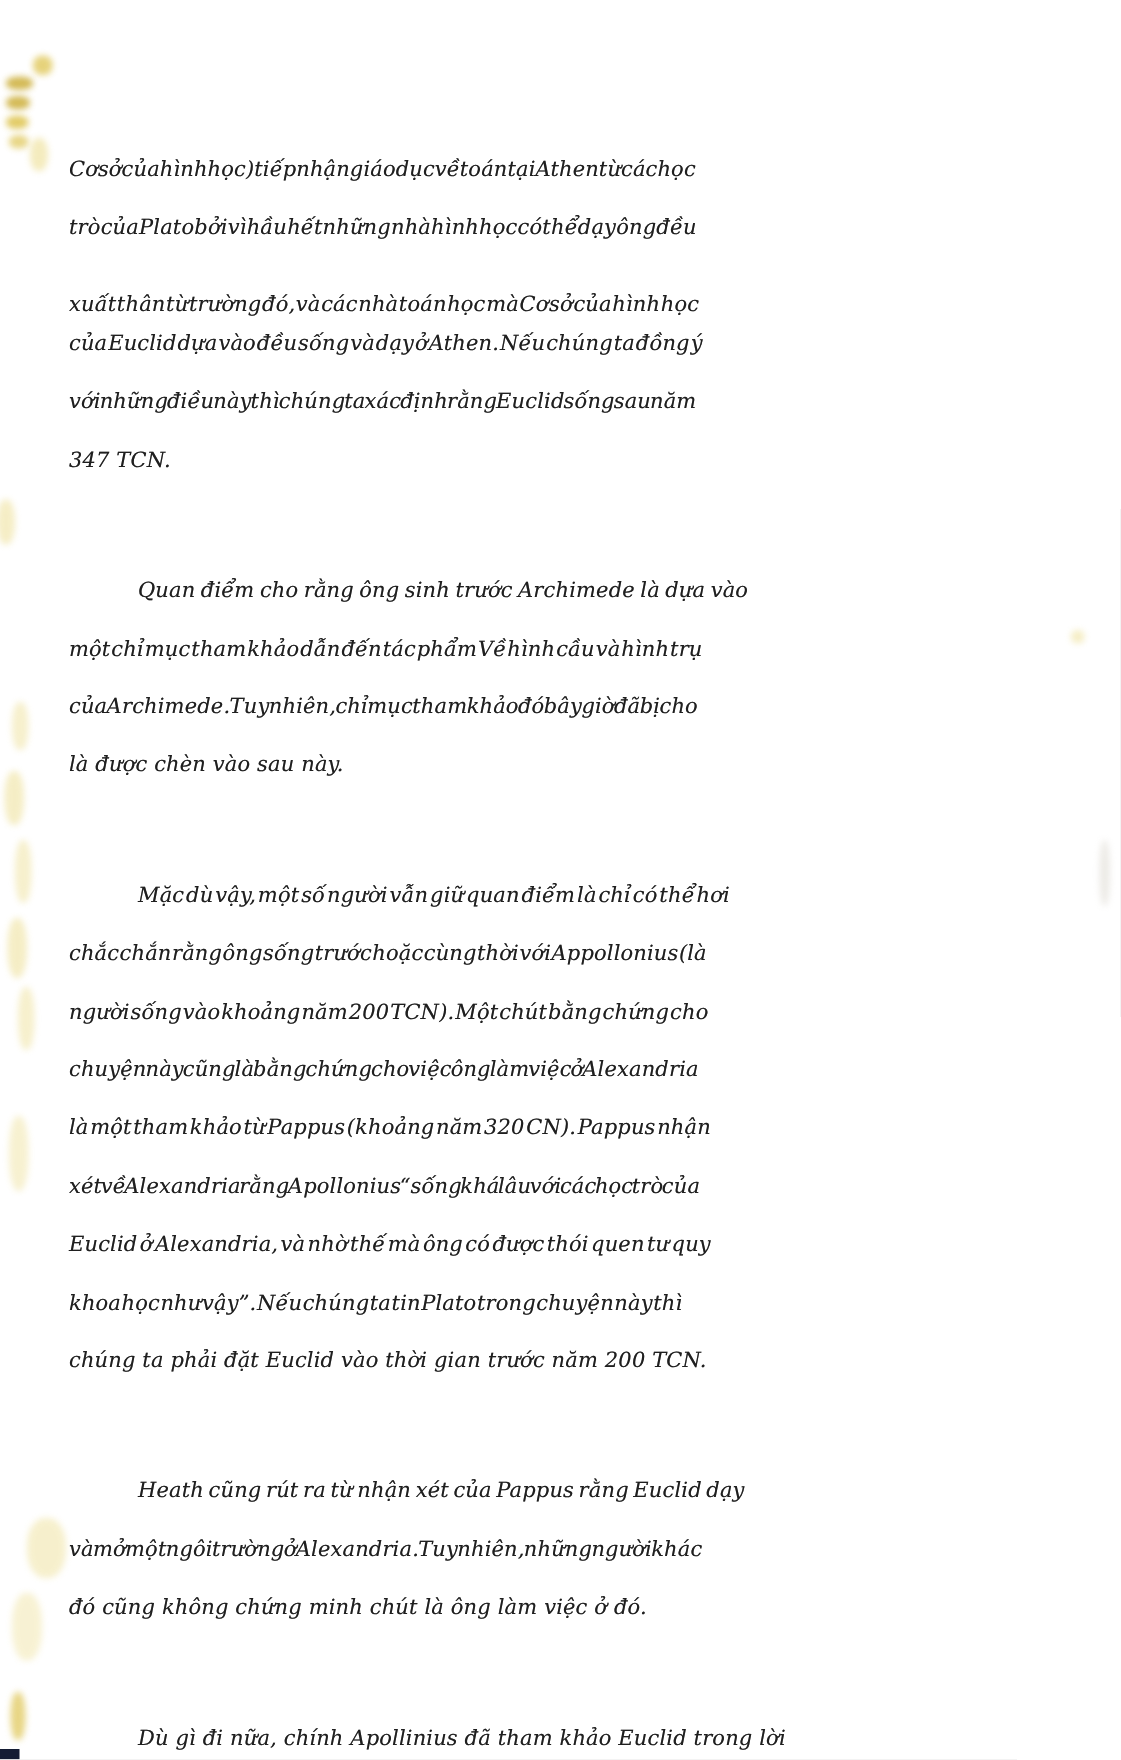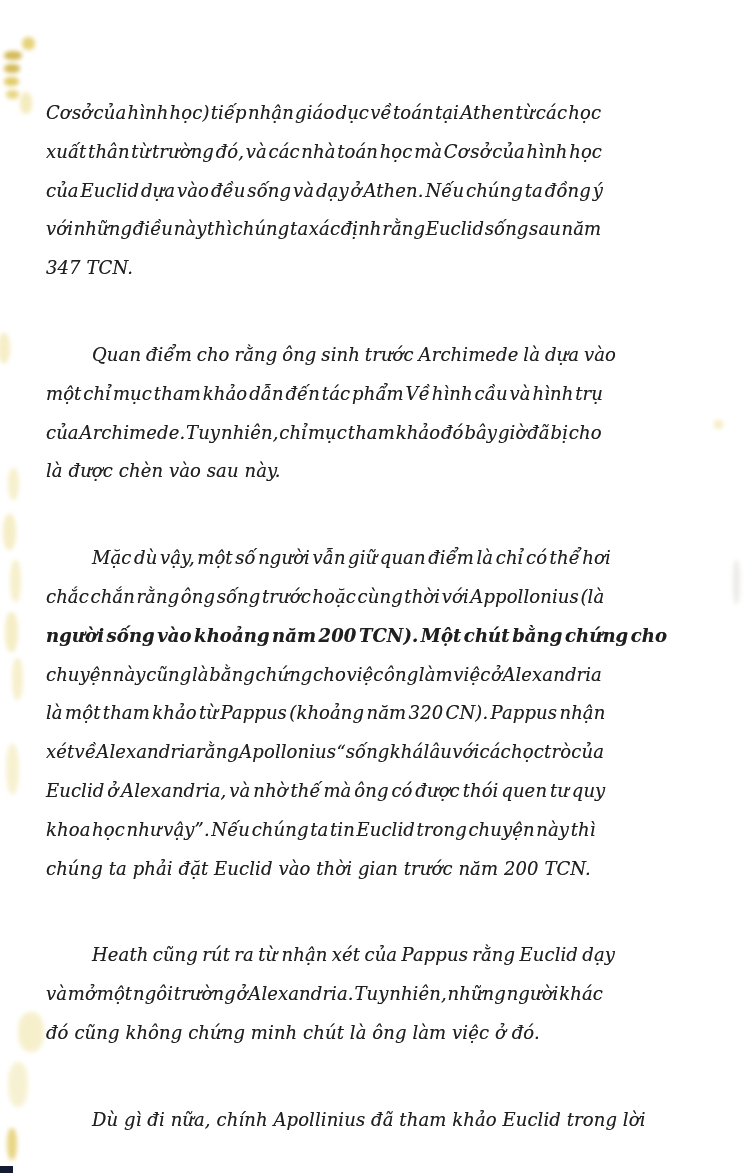--- a/index.html
+++ b/index.html
@@ -24,21 +24,21 @@
     top: 94px;
     width: 658px;
   }
   .para {
     margin: 0 0 15px 0;
   }
   .para:last-child { margin-bottom: 0; }
   .line {
     height: 38.8px;
     line-height: 38.8px;
-    font-size: 18px;
+    font-size: 14px;
     white-space: nowrap;
     overflow: visible;
   }
   .line.indent { padding-left: 46px; margin-top: 48px; }
   .line-text {
     display: inline-block;
     white-space: nowrap;
     letter-spacing: 0.1px;
     
     text-shadow: 0 0 0.4px rgba(30,30,30,0.55);
@@ -78,40 +78,41 @@
   <div class="stain" style="left:8px;  top:1062px; width:20px; height:45px; background:#e7d470; opacity:.3;"></div>
   <div class="stain" style="left:7px;  top:1128px; width:10px; height:32px; background:#d9bb35; opacity:.6;"></div>
   <div class="stain" style="left:714px; top:420px; width:9px; height:9px; background:#e7d470; opacity:.4;"></div>
   <div class="stain" style="left:733px; top:560px; width:7px; height:44px; background:#d6d2c8; opacity:.45;"></div>
 
   <div class="corner-mark" style="left:0; top:1166px; width:13px; height:7px; background:#141c33;"></div>
 
   <main class="text-block">
       <div class="para">
         <div class="line"><span class="line-text" style="word-spacing: -4.60521px;">Cơ sở của hình học) tiếp nhận giáo dục về toán tại Athen từ các học</span></div>
-        <div class="line"><span class="line-text" style="word-spacing: -4.15313px;">xuất thân từ trường đó, và các nhà toán học mà Cơ sở của hình học</span></div>
+        <div class="line"><span class="line-text" style="word-spacing: -4.48229px;">trò của Plato bởi vì hầu hết những nhà hình học có thể dạy ông đều</span></div>
+        <div class="line"><span class="line-text" style="word-spacing: -4.15313px; margin-top: 12px;">xuất thân từ trường đó, và các nhà toán học mà Cơ sở của hình học</span></div>
         <div class="line"><span class="line-text" style="word-spacing: -3.92634px;">của Euclid dựa vào đều sống và dạy ở Athen. Nếu chúng ta đồng ý</span></div>
         <div class="line"><span class="line-text" style="word-spacing: -5.20793px; text-align: right;">với những điều này thì chúng ta xác định rằng Euclid sống sau năm</span></div>
         <div class="line last"><span class="line-text">347 TCN.</span></div>
       </div>
       <div class="para">
         <div class="line indent"><span class="line-text" style="word-spacing: -0.9125px;">Quan điểm cho rằng ông sinh trước Archimede là dựa vào</span></div>
         <div class="line"><span class="line-text" style="word-spacing: -3.93415px; text-align: right;">một chỉ mục tham khảo dẫn đến tác phẩm Về hình cầu và hình trụ</span></div>
         <div class="line"><span class="line-text" style="word-spacing: -4.97356px;">của Archimede. Tuy nhiên, chỉ mục tham khảo đó bây giờ đã bị cho</span></div>
         <div class="line last"><span class="line-text">là được chèn vào sau này.</span></div>
       </div>
       <div class="para">
         <div class="line indent"><span class="line-text" style="word-spacing: -3.29799px;">Mặc dù vậy, một số người vẫn giữ quan điểm là chỉ có thể hơi</span></div>
         <div class="line"><span class="line-text" style="word-spacing: -4.25994px;">chắc chắn rằng ông sống trước hoặc cùng thời với Appollonius (là</span></div>
-        <div class="line"><span class="line-text" style="word-spacing: -3.91051px; font-weight: bold;">người sống vào khoảng năm 200 TCN). Một chút bằng chứng cho</span></div>
+        <div class="line"><span class="line-text" style="word-spacing: -3.91051px;">người sống vào khoảng năm 200 TCN). Một chút bằng chứng cho</span></div>
         <div class="line"><span class="line-text" style="word-spacing: -5.2526px;">chuyện này cũng là bằng chứng cho việc ông làm việc ở Alexandria</span></div>
         <div class="line"><span class="line-text" style="word-spacing: -3.46875px;">là một tham khảo từ Pappus (khoảng năm 320 CN). Pappus nhận</span></div>
         <div class="line"><span class="line-text" style="word-spacing: -5.54557px;">xét về Alexandria rằng Apollonius “sống khá lâu với các học trò của</span></div>
         <div class="line"><span class="line-text" style="word-spacing: -2.97115px;">Euclid ở Alexandria, và nhờ thế mà ông có được thói quen tư quy</span></div>
-        <div class="line"><span class="line-text" style="word-spacing: -4.20182px;">khoa học như vậy”. Nếu chúng ta tin Euclid trong chuyện này thì</span></div>
+        <div class="line"><span class="line-text" style="word-spacing: -4.20182px;">khoa học như vậy”. Nếu chúng ta tin Plato trong chuyện này thì</span></div>
         <div class="line last"><span class="line-text">chúng ta phải đặt Euclid vào thời gian trước năm 200 TCN.</span></div>
       </div>
       <div class="para">
         <div class="line indent"><span class="line-text" style="word-spacing: -1.49006px;">Heath cũng rút ra từ nhận xét của Pappus rằng Euclid dạy</span></div>
         <div class="line"><span class="line-text" style="word-spacing: -5.05114px;">và mở một ngôi trường ở Alexandria. Tuy nhiên, những người khác</span></div>
         <div class="line last"><span class="line-text">đó cũng không chứng minh chút là ông làm việc ở đó.</span></div>
       </div>
       <div class="para">
         <div class="line indent last"><span class="line-text">Dù gì đi nữa, chính Apollinius đã tham khảo Euclid trong lời</span></div>
       </div>

